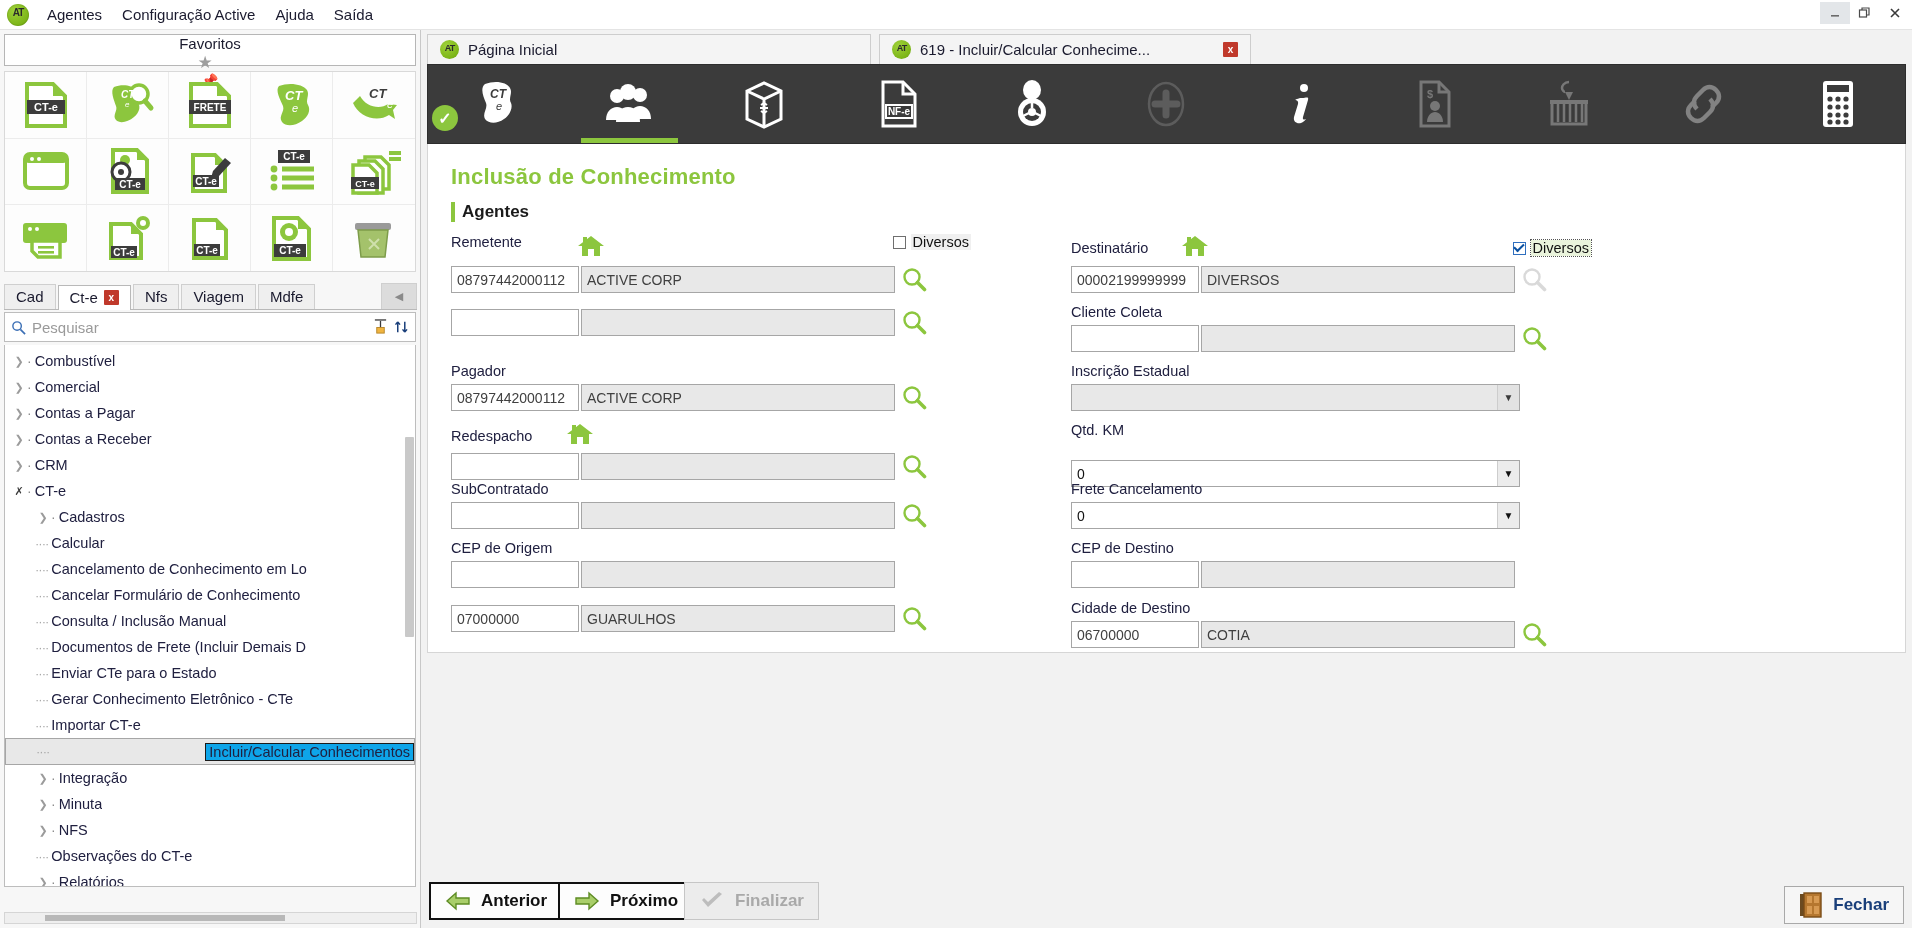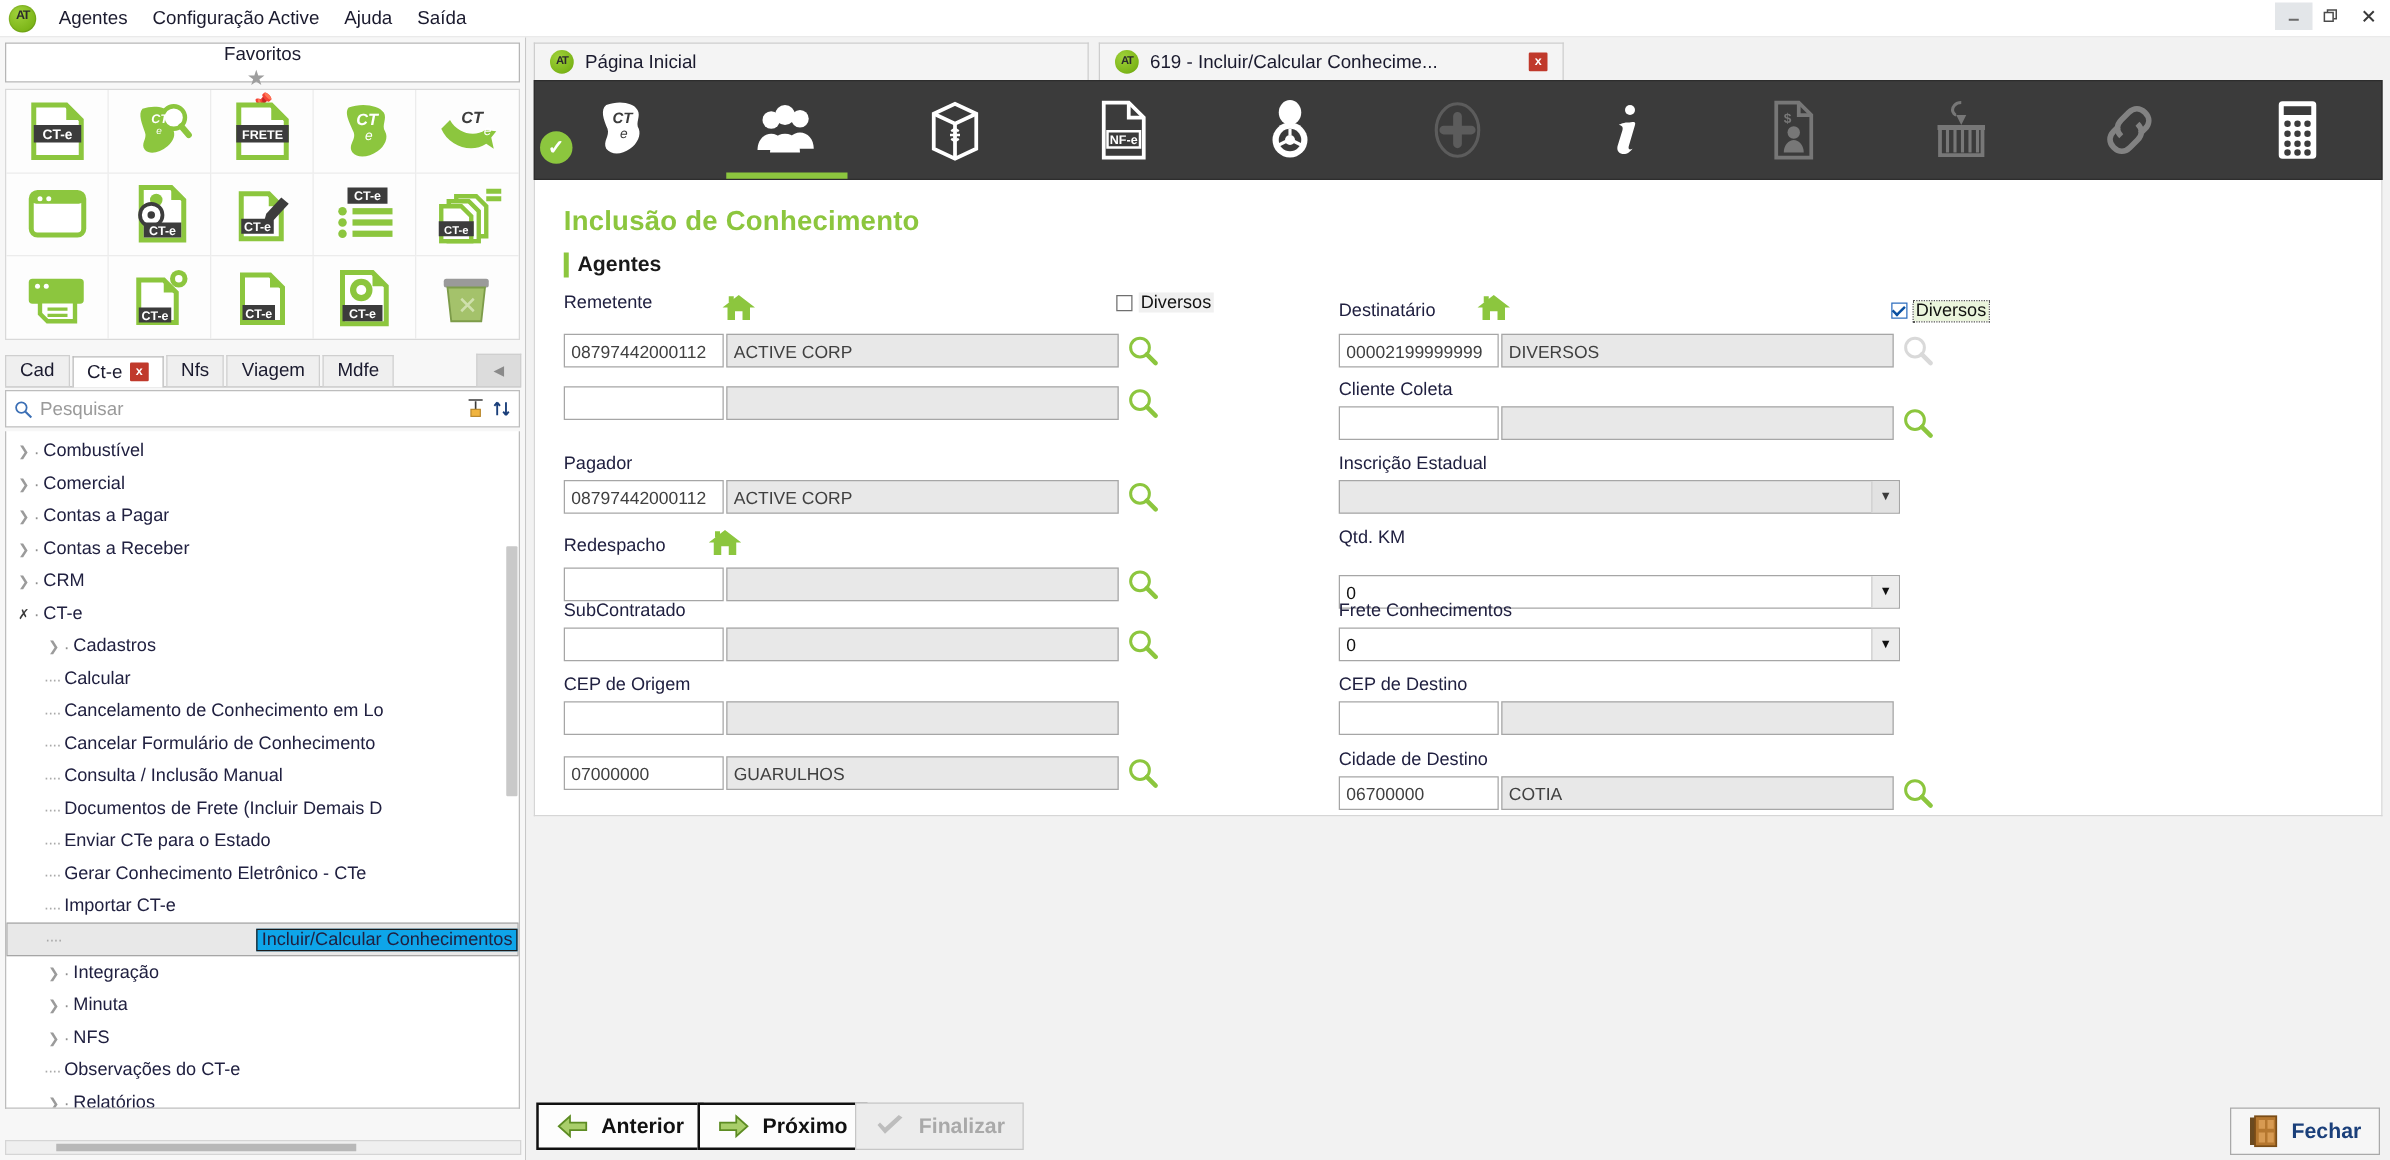--- a/index.html
+++ b/index.html
@@ -840,21 +840,21 @@
             <span class="mag">
               <svg width="25" height="25" viewBox="0 0 25 25">
                   <circle cx="10" cy="10" r="7.5" fill="none" stroke="#8cc63e" stroke-width="2.4"></circle>
                   <path d="M15.5 15.5l7 7" stroke="#8cc63e" stroke-width="3.6" stroke-linecap="round"></path>
                 </svg>
             </span>
           </div>
         </div>
 
         <div class="row" style="left:620px; top:247px;">
-          <div class="lbl">Frete Conhecimentos</div>
+          <div class="lbl">Frete Cancelamento</div>
           <div class="sel wh" style="width:449px;margin-top:5px">
             <span>0</span>
             <span class="arrowbox">▼</span>
           </div>
         </div>
 
         <div class="row" style="left:0; top:306px;">
           <div class="lbl">CEP de Origem</div>
           <div class="fieldline" style="margin-top:5px">
             <div class="inp code"></div>

